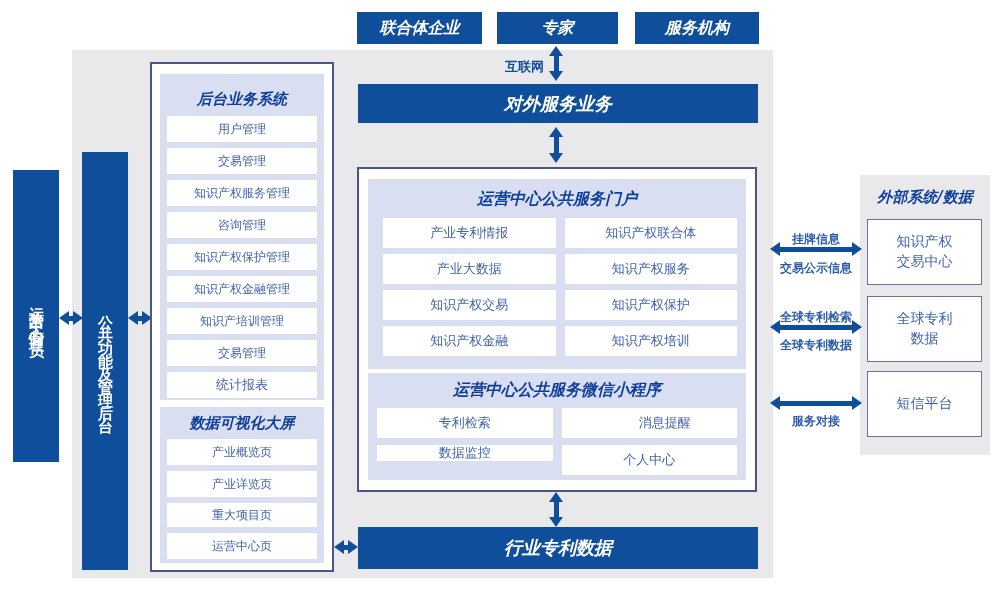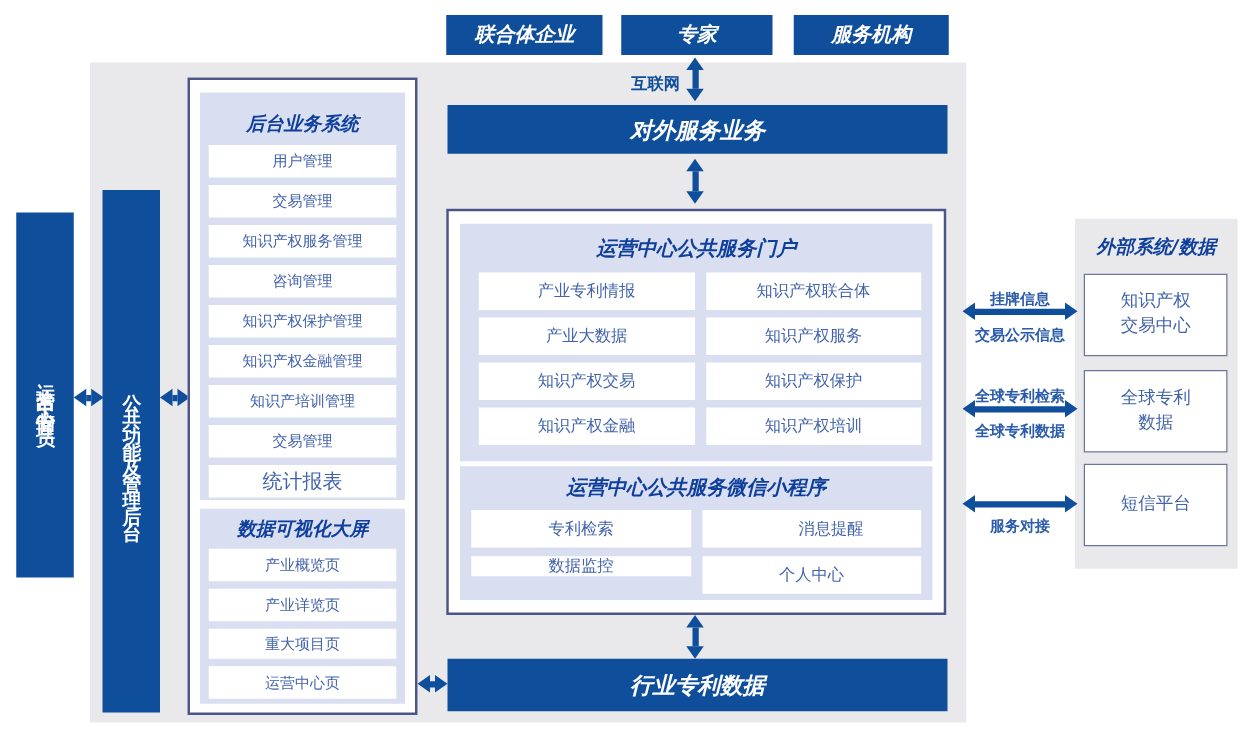--- a/index.html
+++ b/index.html
@@ -95,21 +95,21 @@
       <div class="panel-title" style="font-size:15px;padding-top:16px;">后台业务系统</div>
       <div style="display:flex;flex-direction:column;gap:6px;padding:7px 7px 0 7px;">
         <div class="cell" style="height:26px;font-size:12px;">用户管理</div>
         <div class="cell" style="height:26px;font-size:12px;">交易管理</div>
         <div class="cell" style="height:26px;font-size:12px;">知识产权服务管理</div>
         <div class="cell" style="height:26px;font-size:12px;">咨询管理</div>
         <div class="cell" style="height:26px;font-size:12px;">知识产权保护管理</div>
         <div class="cell" style="height:26px;font-size:12px;">知识产权金融管理</div>
         <div class="cell" style="height:26px;font-size:12px;">知识产培训管理</div>
         <div class="cell" style="height:26px;font-size:12px;">交易管理</div>
-        <div class="cell" style="height:26px;font-size:16px;">统计报表</div>
+        <div class="cell" style="height:26px;font-size:13px;">统计报表</div>
       </div>
     </div>
 
     <div class="abs panel" style="left:8px;top:343px;width:164px;height:156px;">
       <div class="panel-title" style="font-size:15px;padding-top:7px;">数据可视化大屏</div>
       <div style="display:flex;flex-direction:column;gap:6px;padding:6px 7px 0 7px;">
         <div class="cell" style="height:26px;font-size:12px;">产业概览页</div>
         <div class="cell" style="height:26px;font-size:12px;">产业详览页</div>
         <div class="cell" style="height:24px;font-size:12px;">重大项目页</div>
         <div class="cell" style="height:26px;font-size:12px;">运营中心页</div>

